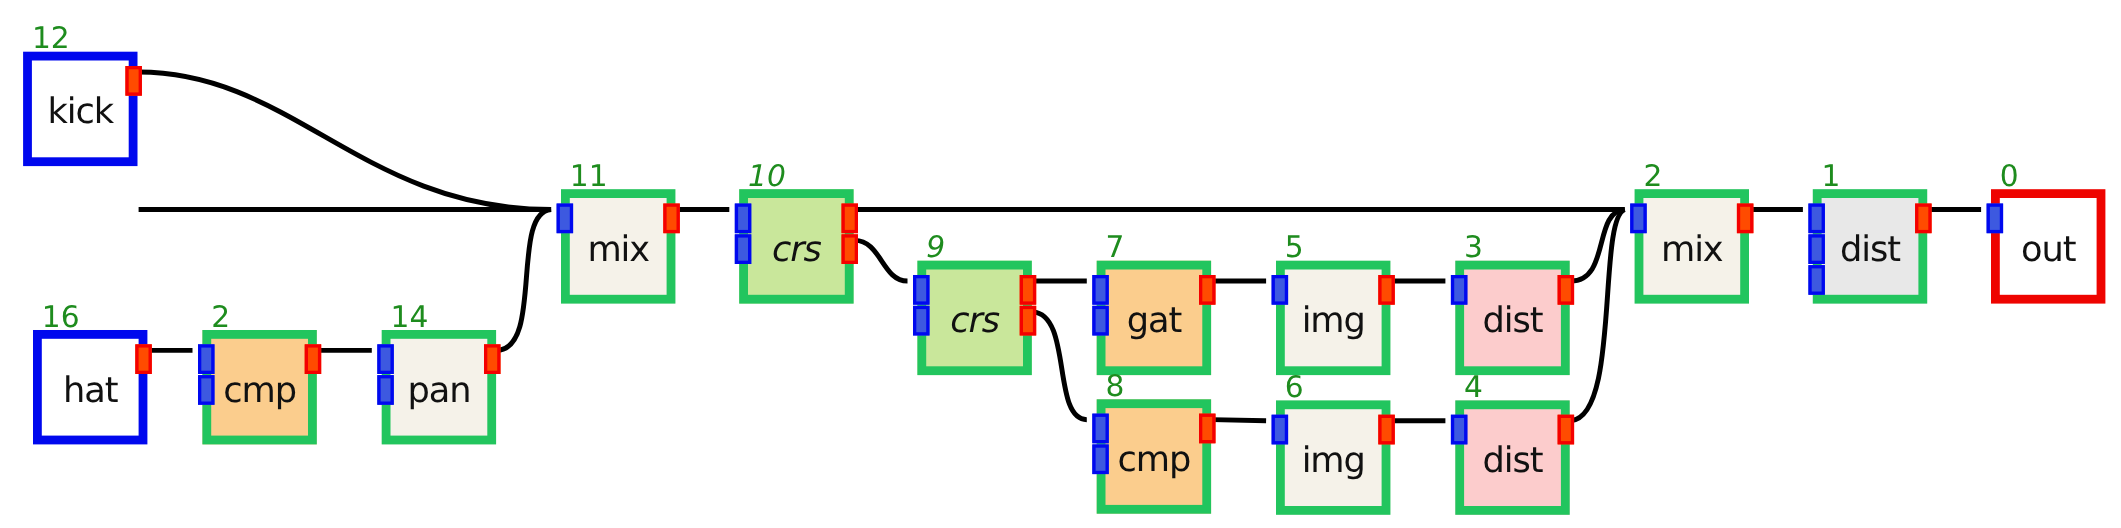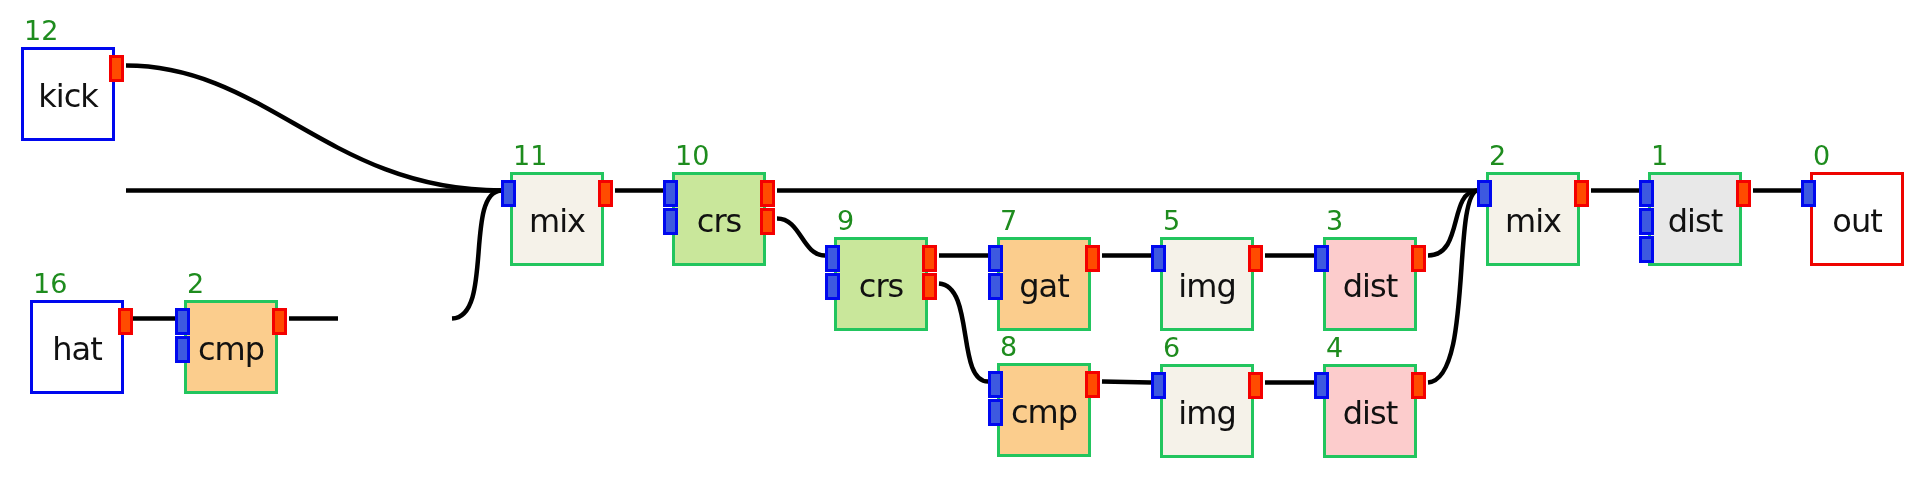--- a/index.html
+++ b/index.html
@@ -3,34 +3,34 @@
 <meta charset="utf-8">
 <style>
   html,body{margin:0;padding:0;background:#ffffff;}
   #canvas{
     position:relative;width:1928px;height:480px;background:#ffffff;
     font-family:"DejaVu Sans","Liberation Sans",sans-serif;overflow:hidden;
   }
   #cables{position:absolute;left:0;top:0;width:1928px;height:480px;}
   #cables path{fill:none;stroke:#000000;stroke-width:4.5px;}
   .node{
-    position:absolute;width:88px;height:88px;border:3px solid #22c55e;
+    position:absolute;width:88px;height:88px;border:8px solid #22c55e;
     background:#f5f2e9;box-sizing:content-box;
     display:flex;align-items:center;justify-content:center;
   }
   .node .label{
     font-size:32px;line-height:1;color:#111111;padding-top:4px;
     white-space:nowrap;letter-spacing:-1px;
   }
   .node .num{
     position:absolute;top:-33px;left:0px;font-size:27px;color:#1e8c1e;line-height:1;
   }
   .kind-source{background:#ffffff;border-color:#0008ee;}
   .kind-sink{background:#ffffff;border-color:#ee0400;}
-  .kind-green{background:#c9e79b;}
+  .kind-green{background:#c9e79b;font-style:italic;}
   .kind-orange{background:#fbcd8d;}
   .kind-pink{background:#fccccc;}
   .kind-grey{background:#e8e8e8;}
   .port{position:absolute;width:9px;height:21px;border:3px solid;}
   .port.in{left:-12px;background:#3d59e0;border-color:#0009ef;}
   .port.out{right:-12px;background:#ff4b00;border-color:#f40000;}
   .p1{top:5px}.p2{top:33px}.p3{top:61px}
 </style>
 </head>
 <body>
@@ -72,20 +72,27 @@
   </div>
 
   <div class="node kind-orange" style="left:184px;top:300px">
     <span class="num">2</span>
     <span class="label">cmp</span>
     <span class="port in p1"></span>
     <span class="port in p2"></span>
     <span class="port out p1"></span>
   </div>
 
+  <div class="node" style="left:347px;top:300px">
+    <span class="num">14</span>
+    <span class="label">pan</span>
+    <span class="port in p1"></span>
+    <span class="port in p2"></span>
+    <span class="port out p1"></span>
+  </div>
 
   <div class="node" style="left:510px;top:172px">
     <span class="num">11</span>
     <span class="label">mix</span>
     <span class="port in p1"></span>
     <span class="port out p1"></span>
   </div>
 
   <div class="node kind-green" style="left:672px;top:172px">
     <span class="num">10</span>

